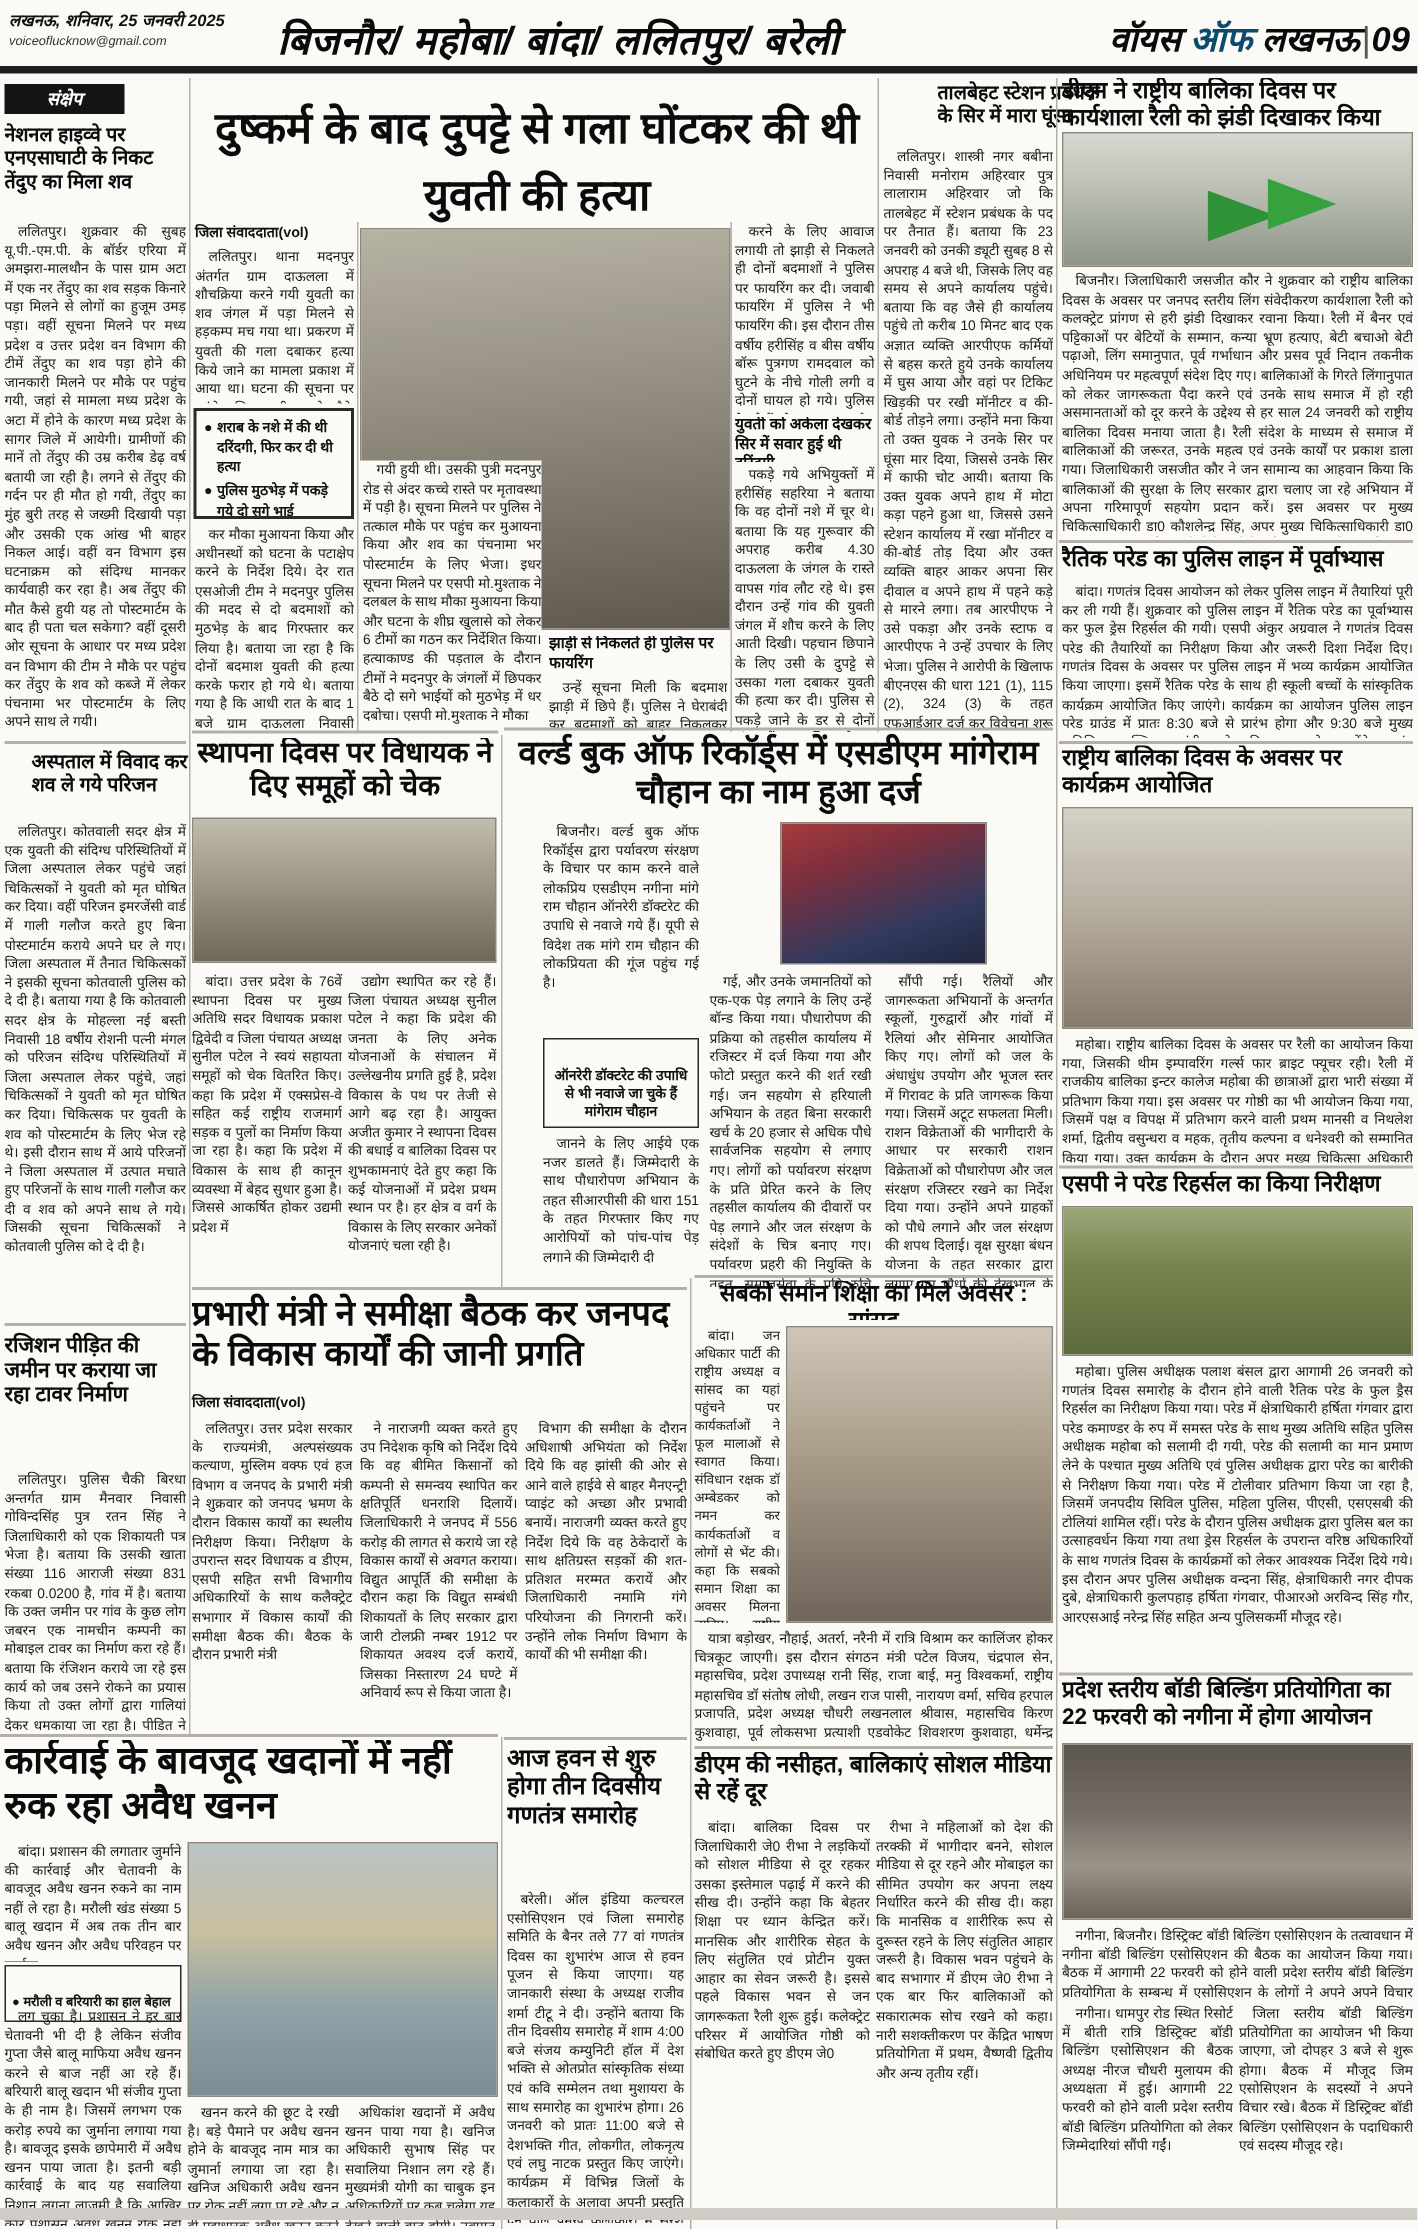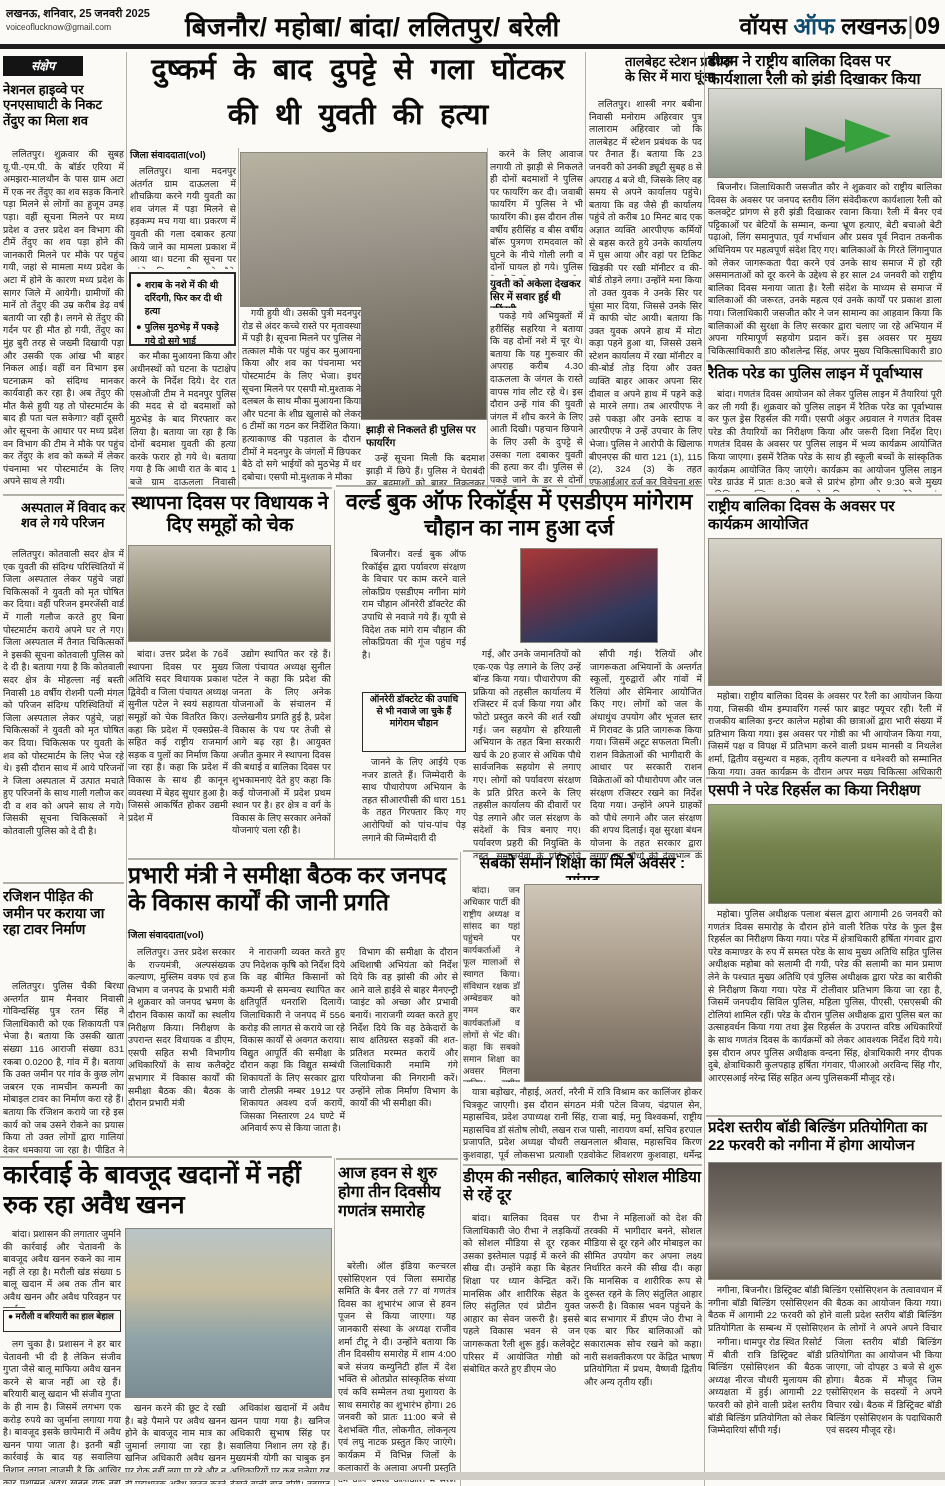--- a/index.html
+++ b/index.html
@@ -1,18 +1,18 @@
 <!DOCTYPE html>
 <html><head>
 <meta charset="utf-8">
 <style>
   html,body{margin:0;padding:0;}
   body{width:945px;height:1486px;position:relative;background:#fbfaf6;
        font-family:"Liberation Sans", sans-serif;color:#151515;overflow:hidden;}
-  .abs{position:absolute;box-sizing:border-box;}
+  .abs{position:absolute;box-sizing:border-box;font-style:italic;}
   .hd{position:absolute;box-sizing:border-box;font-weight:800;color:#0b0b0b;line-height:1.18;overflow:hidden;}
   .bt{position:absolute;box-sizing:border-box;font-size:9.2px;line-height:1.37;text-align:justify;
       color:#1a1a1a;overflow:hidden;text-indent:9px;}
   .vr{position:absolute;width:1px;background:#b3b0a8;}
   .hr{position:absolute;height:1.5px;background:#b3b0a8;}
   .thick{position:absolute;background:#1e1e1e;}
   .photo{position:absolute;box-sizing:border-box;border:1px solid #8a887d;overflow:hidden;}
   .ph-main{background:linear-gradient(175deg,#b7b3a2 0%,#9a948a 35%,#7b7468 70%,#5f584e 100%);}
   .ph-flags{background:linear-gradient(180deg,#d8d8d2 0%,#b9bdb2 45%,#8e9488 100%);}
   .ph-grad{background:linear-gradient(160deg,#a63b3b 0%,#7c2f3e 30%,#313a5e 70%,#20263f 100%);}
@@ -30,21 +30,21 @@
   .brand{font-size:23px;font-weight:800;text-align:right;color:#0a0a0a;}
   .brand .of{color:#0c4a6e;}
   .brand .sep{font-weight:400;color:#555;padding:0 1px;}
   .tag{background:#141414;color:#fff;font-size:12px;font-weight:bold;font-style:italic;
        text-align:center;line-height:20px;}
   .byline{position:absolute;font-size:9.5px;font-weight:bold;color:#111;}
   .bulletbox{position:absolute;border:2px solid #2a2a2a;box-sizing:border-box;padding:4px 5px;
              font-size:9.4px;font-weight:bold;line-height:1.4;color:#111;overflow:hidden;}
   .bulletbox .bi{display:flex;gap:3px;margin-bottom:3px;}
   .subhd{position:absolute;font-size:10.3px;font-weight:800;color:#0d0d0d;line-height:1.25;overflow:hidden;}
-  .smbox{position:absolute;border:1.8px solid #2a2a2a;box-sizing:border-box;padding:0 4px;
+  .smbox{position:absolute;border:1.8px solid #2a2a2a;box-sizing:border-box;padding:18px 4px;
          font-size:9.3px;font-weight:800;line-height:1.3;text-align:center;color:#111;overflow:hidden;}
   .center{text-align:center;}
 </style>
 </head>
 <body>
 
 <div class="abs" style="left:6px;top:5px;width:180px;">
   <div class="dateline">लखनऊ, शनिवार, 25 जनवरी 2025</div>
   <div class="email">voiceoflucknow@gmail.com</div>
 </div>
@@ -60,21 +60,21 @@
 <div class="hd" style="left:3px;top:82px;width:121px;height:62px;font-size:13px;">नेशनल हाइव्वे पर एनएसाघाटी के निकट तेंदुए का मिला शव</div>
 <div class="bt" style="left:3px;top:148px;width:121px;height:342px;">ललितपुर। शुक्रवार की सुबह यू.पी.-एम.पी. के बॉर्डर एरिया में अमझरा-मालथौन के पास ग्राम अटा में एक नर तेंदुए का शव सड़क किनारे पड़ा मिलने से लोगों का हुजूम उमड़ पड़ा। वहीं सूचना मिलने पर मध्य प्रदेश व उत्तर प्रदेश वन विभाग की टीमें तेंदुए का शव पड़ा होने की जानकारी मिलने पर मौके पर पहुंच गयी, जहां से मामला मध्य प्रदेश के अटा में होने के कारण मध्य प्रदेश के सागर जिले में आयेगी। ग्रामीणों की मानें तो तेंदुए की उम्र करीब डेढ़ वर्ष बतायी जा रही है। लगने से तेंदुए की गर्दन पर ही मौत हो गयी, तेंदुए का मुंह बुरी तरह से जख्मी दिखायी पड़ा और उसकी एक आंख भी बाहर निकल आई। वहीं वन विभाग इस घटनाक्रम को संदिग्ध मानकर कार्यवाही कर रहा है। अब तेंदुए की मौत कैसे हुयी यह तो पोस्टमार्टम के बाद ही पता चल सकेगा? वहीं दूसरी ओर सूचना के आधार पर मध्य प्रदेश वन विभाग की टीम ने मौके पर पहुंच कर तेंदुए के शव को कब्जे में लेकर पंचनामा भर पोस्टमार्टम के लिए अपने साथ ले गयी।</div>
 <div class="hr" style="left:3px;top:494px;width:121px;"></div>
 <div class="hd" style="left:21px;top:500px;width:121px;height:44px;font-size:13px;">अस्पताल में विवाद कर शव ले गये परिजन</div>
 <div class="bt" style="left:3px;top:548px;width:121px;height:330px;">ललितपुर। कोतवाली सदर क्षेत्र में एक युवती की संदिग्ध परिस्थितियों में जिला अस्पताल लेकर पहुंचे जहां चिकित्सकों ने युवती को मृत घोषित कर दिया। वहीं परिजन इमरजेंसी वार्ड में गाली गलौज करते हुए बिना पोस्टमार्टम कराये अपने घर ले गए। जिला अस्पताल में तैनात चिकित्सकों ने इसकी सूचना कोतवाली पुलिस को दे दी है। बताया गया है कि कोतवाली सदर क्षेत्र के मोहल्ला नई बस्ती निवासी 18 वर्षीय रोशनी पत्नी मंगल को परिजन संदिग्ध परिस्थितियों में जिला अस्पताल लेकर पहुंचे, जहां चिकित्सकों ने युवती को मृत घोषित कर दिया। चिकित्सक पर युवती के शव को पोस्टमार्टम के लिए भेज रहे थे। इसी दौरान साथ में आये परिजनों ने जिला अस्पताल में उत्पात मचाते हुए परिजनों के साथ गाली गलौज कर दी व शव को अपने साथ ले गये। जिसकी सूचना चिकित्सकों ने कोतवाली पुलिस को दे दी है।</div>
 <div class="hr" style="left:3px;top:882px;width:121px;"></div>
 <div class="hd" style="left:3px;top:888px;width:121px;height:88px;font-size:14px;">रजिशन पीड़ित की जमीन पर कराया जा रहा टावर निर्माण</div>
 <div class="bt" style="left:3px;top:980px;width:121px;height:174px;">ललितपुर। पुलिस चैकी बिरधा अन्तर्गत ग्राम मैनवार निवासी गोविन्दसिंह पुत्र रतन सिंह ने जिलाधिकारी को एक शिकायती पत्र भेजा है। बताया कि उसकी खाता संख्या 116 आराजी संख्या 831 रकबा 0.0200 है, गांव में है। बताया कि उक्त जमीन पर गांव के कुछ लोग जबरन एक नामचीन कम्पनी का मोबाइल टावर का निर्माण करा रहे हैं। बताया कि रंजिशन कराये जा रहे इस कार्य को जब उसने रोकने का प्रयास किया तो उक्त लोगों द्वारा गालियां देकर धमकाया जा रहा है। पीड़ित ने डीएम से उक्त टावर निर्माण का कार्य तत्काल रोके जाने की मांग उठाते हुये मौके पर शान्ति भंग होने की संभावनाएं व्यक्त की हैं।</div>
 <div class="vr" style="left:126px;top:52px;height:1104px;"></div>
 
-<div class="hd center" style="left:132px;top:50px;width:452px;height:96px;font-size:29px;line-height:1.55;font-family:Liberation Mono, monospace;">दुष्कर्म के बाद दुपट्टे से गला घोंटकर की थी युवती की हत्या</div>
+<div class="hd center" style="left:132px;top:64px;width:452px;height:96px;font-size:29px;line-height:1.55;">दुष्कर्म के बाद दुपट्टे से गला घोंटकर की थी युवती की हत्या</div>
 <div class="byline" style="left:130px;top:148px;width:106px;">जिला संवाददाता(vol)</div>
 <div class="bt" style="left:130px;top:165px;width:106px;height:104px;">ललितपुर। थाना मदनपुर अंतर्गत ग्राम दाऊलला में शौचक्रिया करने गयी युवती का शव जंगल में पड़ा मिलने से हड़कम्प मच गया था। प्रकरण में युवती की गला दबाकर हत्या किये जाने का मामला प्रकाश में आया था। घटना की सूचना पर पहुंचे पुलिस अधीक्षक ने मौके पर पहुंच</div>
 <div class="bulletbox" style="left:129px;top:272px;width:107px;height:74px;">
   <div class="bi">
       <span>●</span>
       <span>शराब के नशे में की थी दरिंदगी, फिर कर दी थी हत्या</span>
     </div>
   <div class="bi">
       <span>●</span>
       <span>पुलिस मुठभेड़ में पकड़े गये दो सगे भाई</span>

